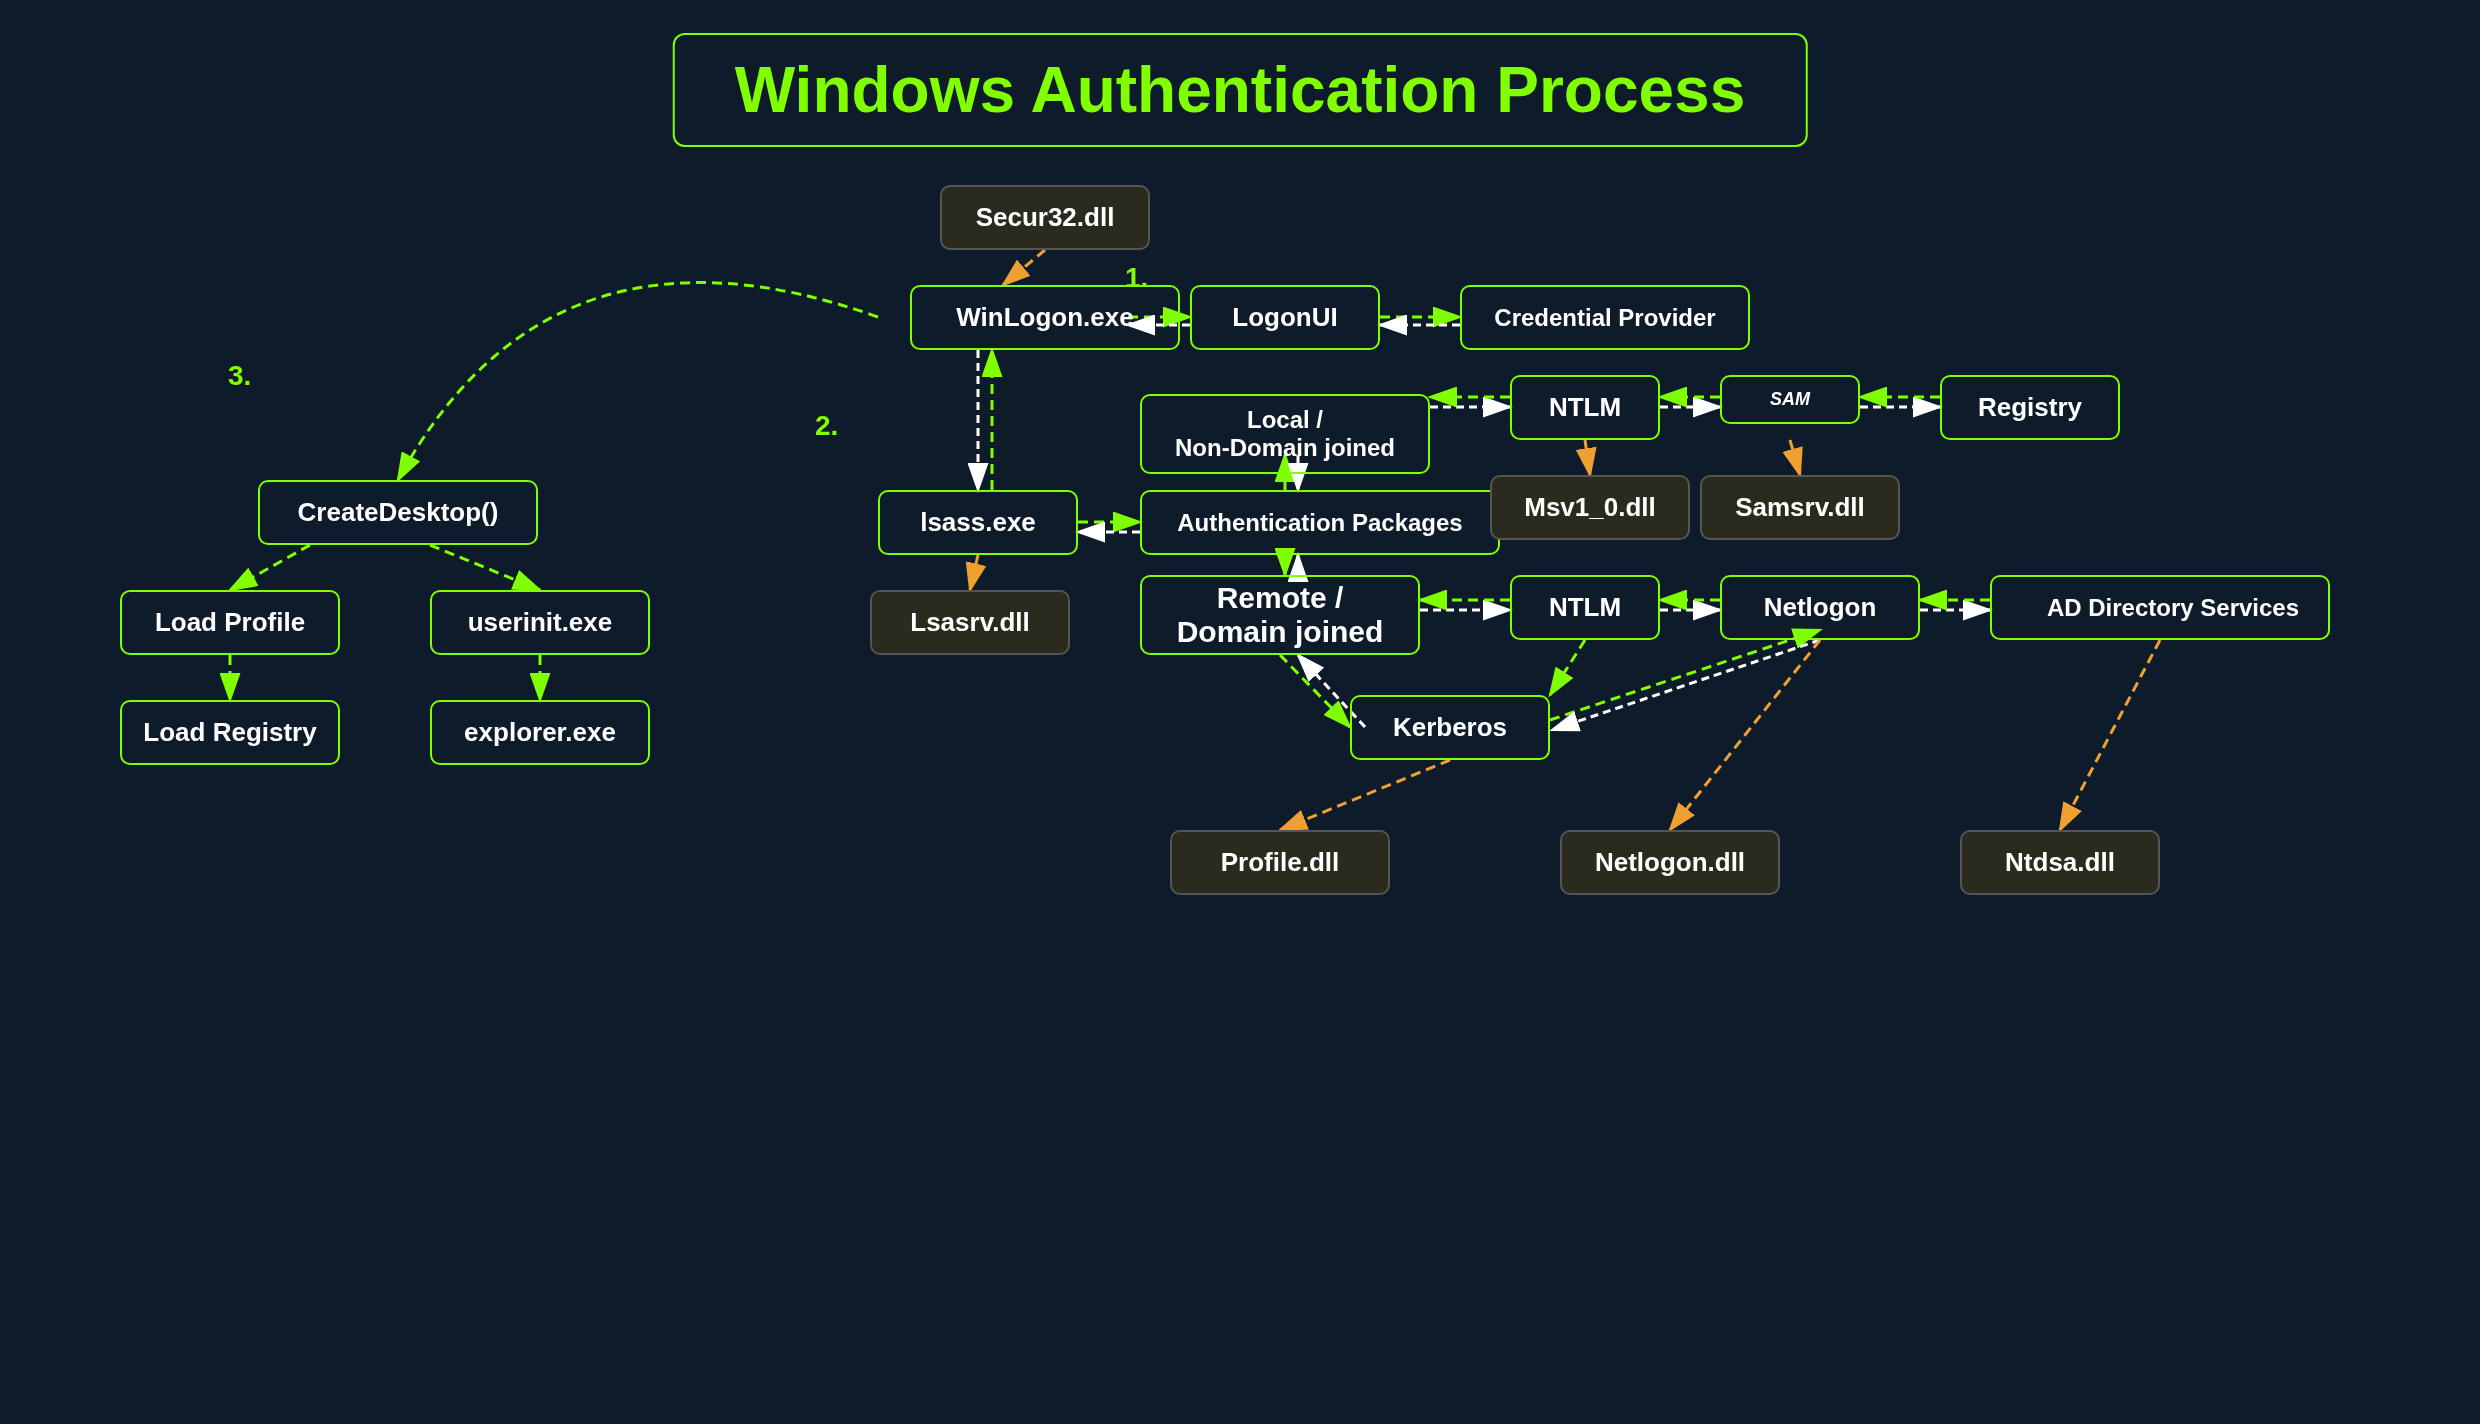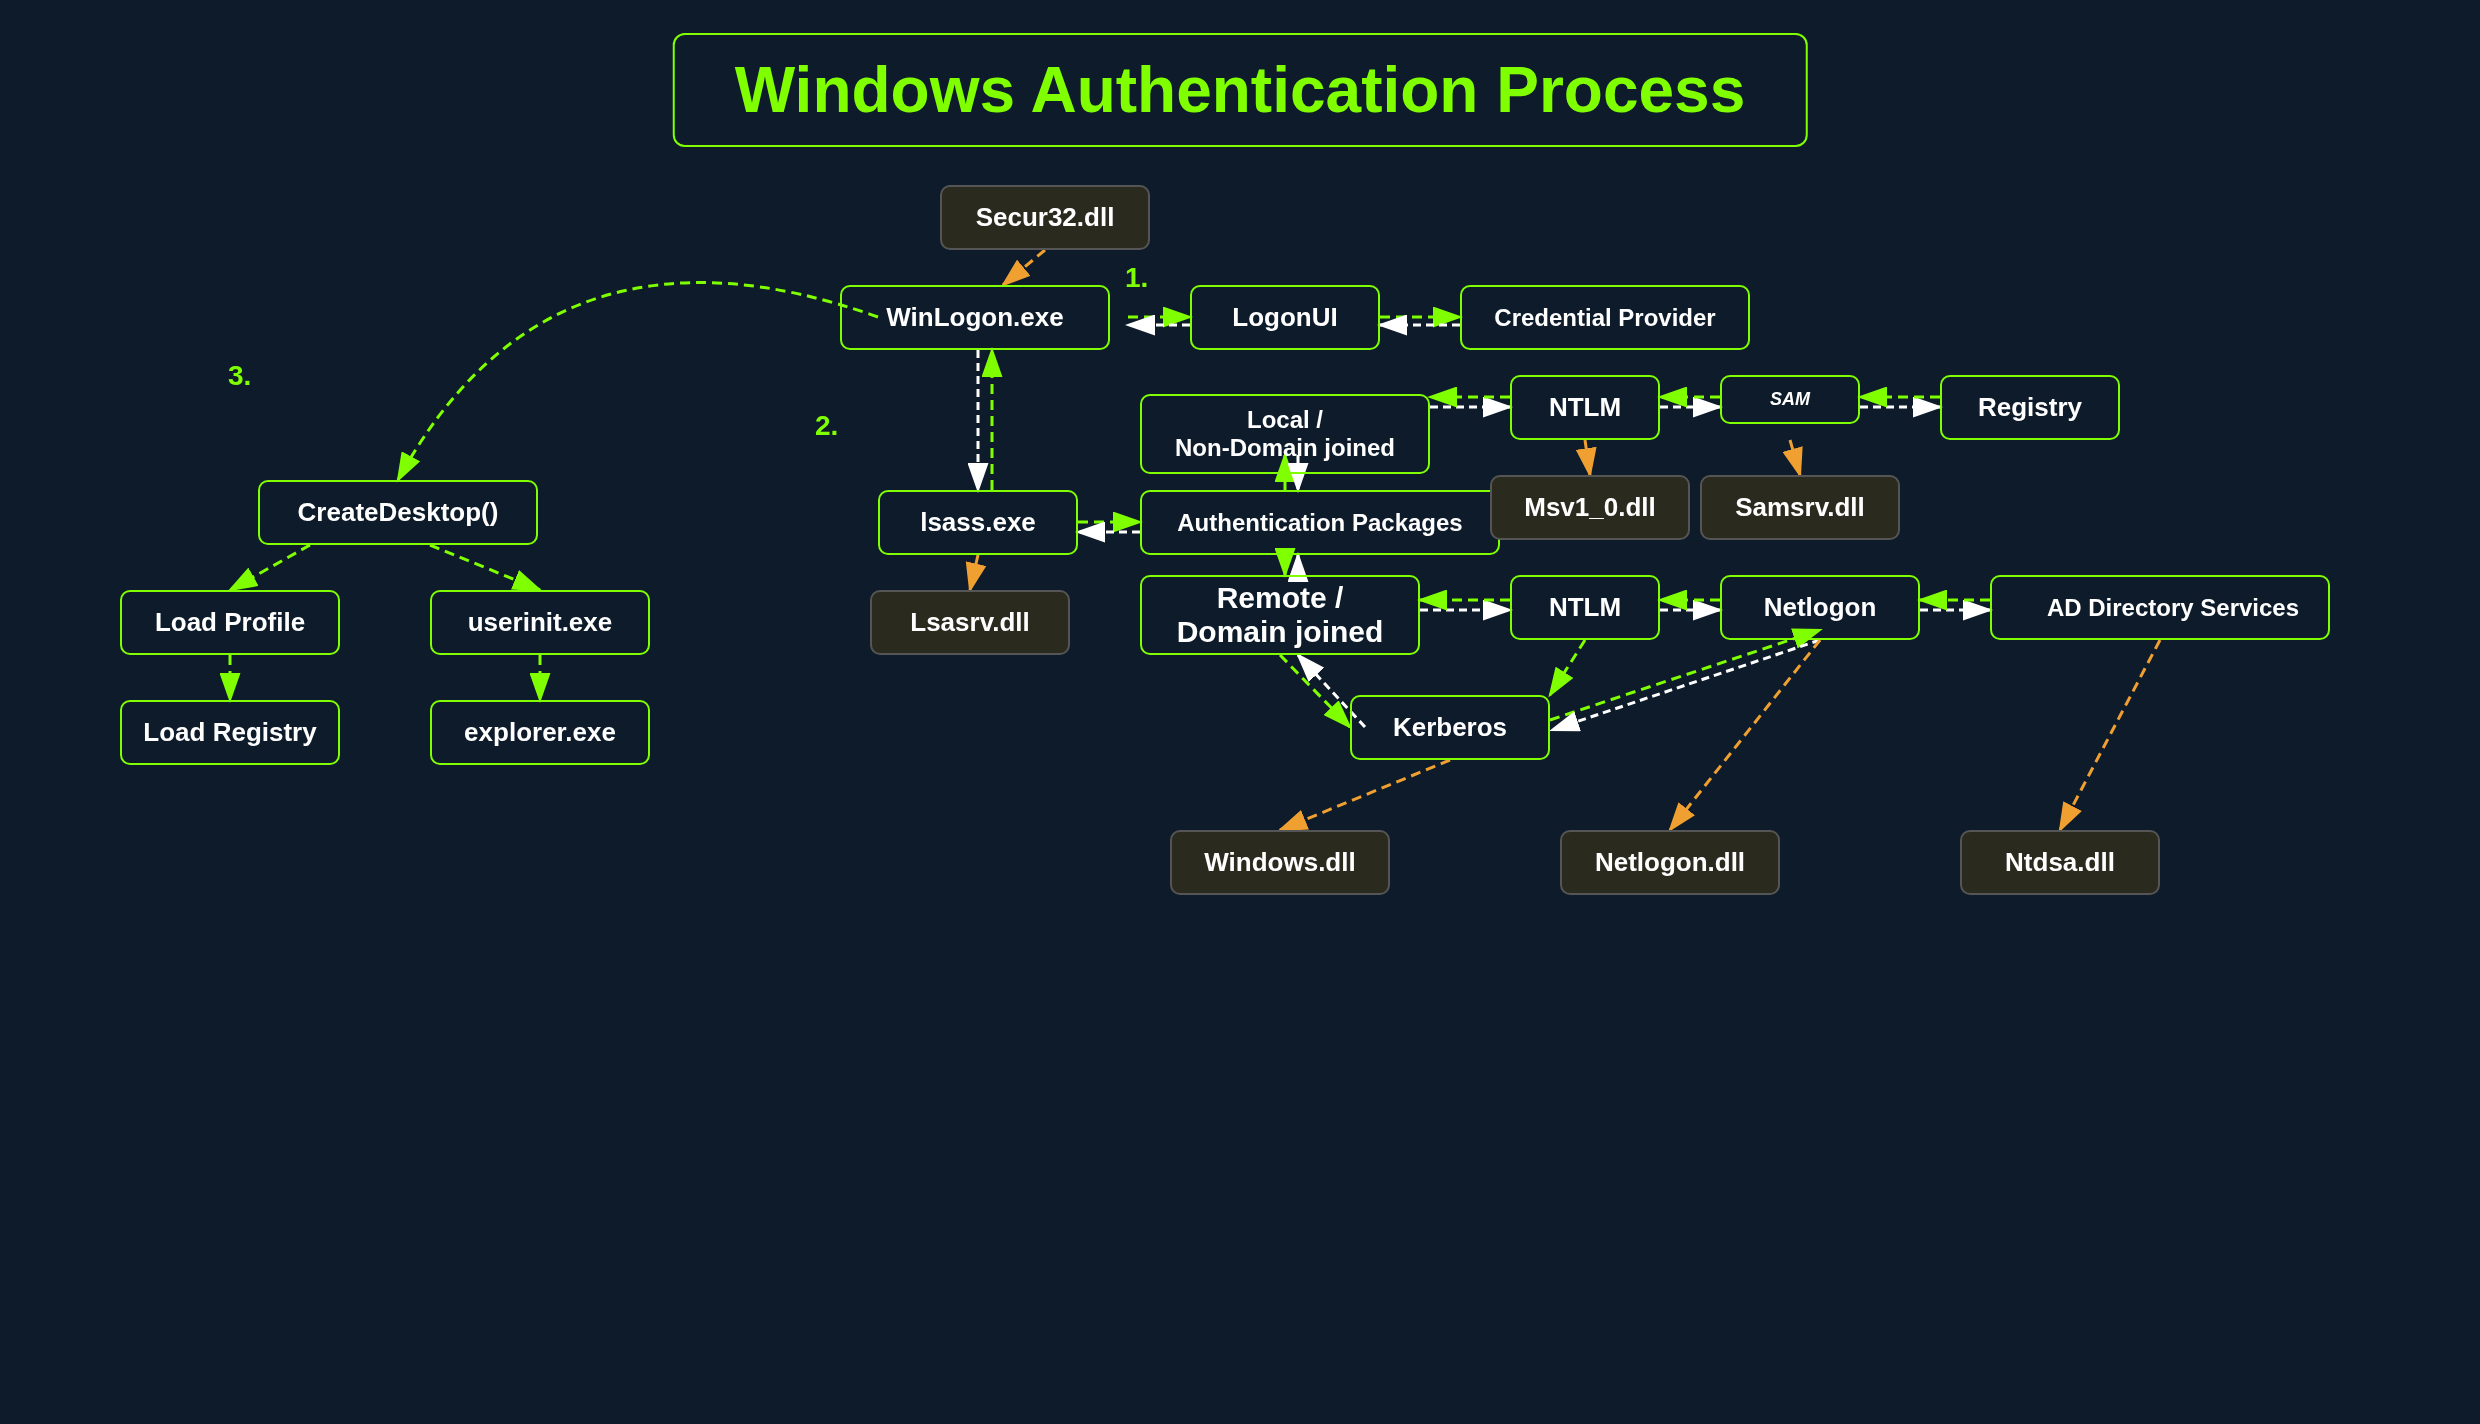--- a/index.html
+++ b/index.html
@@ -162,40 +162,40 @@
 
   <line x1="978" y1="555" x2="970" y2="590" stroke="#f0a030" stroke-width="3" stroke-dasharray="10,6" marker-end="url(#arrow-orange)"></line>
 </svg>
 
 <div class="title-box">
   <span class="title-text">Windows Authentication Process</span>
 </div>
 
 <div id="nodes-container">
     <div class="node node-dark" style="left: 940px; top: 185px; width: 210px; height: 65px; font-size: 26px; white-space: pre;">Secur32.dll</div>
-    <div class="node node-green" style="left: 840px; top: 285px; width: 270px; height: 65px; font-size: 26px; white-space: pre;">WinLogon.exe</div>
+    <div class="node node-green" style="left: 910px; top: 285px; width: 270px; height: 65px; font-size: 26px; white-space: pre;">WinLogon.exe</div>
     <div class="node node-green" style="left: 1190px; top: 285px; width: 190px; height: 65px; font-size: 26px; white-space: pre;">LogonUI</div>
     <div class="node node-green" style="left: 1460px; top: 285px; width: 290px; height: 65px; font-size: 24px; white-space: pre;">Credential Provider</div>
     <div class="node node-green" style="left: 878px; top: 490px; width: 200px; height: 65px; font-size: 26px; white-space: pre;">lsass.exe</div>
     <div class="node node-green" style="left: 1140px; top: 490px; width: 360px; height: 65px; font-size: 24px; white-space: pre;">Authentication Packages</div>
     <div class="node node-green" style="left: 1140px; top: 394px; width: 290px; height: 80px; font-size: 24px; white-space: pre;">Local /
 Non-Domain joined</div>
     <div class="node node-green" style="left: 1510px; top: 375px; width: 150px; height: 65px; font-size: 26px; white-space: pre;">NTLM</div>
     <div class="node node-green" style="left: 1720px; top: 375px; width: 140px; height: 49px; font-size: 18px; white-space: pre; font-style: italic;">SAM</div>
     <div class="node node-green" style="left: 1940px; top: 375px; width: 180px; height: 65px; font-size: 26px; white-space: pre;">Registry</div>
     <div class="node node-dark" style="left: 1490px; top: 475px; width: 200px; height: 65px; font-size: 26px; white-space: pre; text-align: right;">Msv1_0.dll</div>
     <div class="node node-dark" style="left: 1700px; top: 475px; width: 200px; height: 65px; font-size: 26px; white-space: pre;">Samsrv.dll</div>
     <div class="node node-dark" style="left: 870px; top: 590px; width: 200px; height: 65px; font-size: 26px; white-space: pre;">Lsasrv.dll</div>
     <div class="node node-green" style="left: 1140px; top: 575px; width: 280px; height: 80px; font-size: 30px; white-space: pre;">Remote /
 Domain joined</div>
     <div class="node node-green" style="left: 1510px; top: 575px; width: 150px; height: 65px; font-size: 26px; white-space: pre;">NTLM</div>
     <div class="node node-green" style="left: 1720px; top: 575px; width: 200px; height: 65px; font-size: 26px; white-space: pre;">Netlogon</div>
     <div class="node node-green" style="left: 1990px; top: 575px; width: 340px; height: 65px; font-size: 24px; white-space: pre; padding-left: 44px;">AD Directory Services</div>
     <div class="node node-green" style="left: 1350px; top: 695px; width: 200px; height: 65px; font-size: 26px; white-space: pre;">Kerberos</div>
-    <div class="node node-dark" style="left: 1170px; top: 830px; width: 220px; height: 65px; font-size: 26px; white-space: pre;">Windows.dll</div>
+    <div class="node node-dark" style="left: 1170px; top: 830px; width: 220px; height: 65px; font-size: 26px; white-space: pre;">Profile.dll</div>
     <div class="node node-dark" style="left: 1560px; top: 830px; width: 220px; height: 65px; font-size: 26px; white-space: pre;">Netlogon.dll</div>
     <div class="node node-dark" style="left: 1960px; top: 830px; width: 200px; height: 65px; font-size: 26px; white-space: pre;">Ntdsa.dll</div>
     <div class="node node-green" style="left: 258px; top: 480px; width: 280px; height: 65px; font-size: 26px; white-space: pre;">CreateDesktop()</div>
     <div class="node node-green" style="left: 120px; top: 590px; width: 220px; height: 65px; font-size: 26px; white-space: pre;">Load Profile</div>
     <div class="node node-green" style="left: 120px; top: 700px; width: 220px; height: 65px; font-size: 26px; white-space: pre;">Load Registry</div>
     <div class="node node-green" style="left: 430px; top: 590px; width: 220px; height: 65px; font-size: 26px; white-space: pre;">userinit.exe</div>
     <div class="node node-green" style="left: 430px; top: 700px; width: 220px; height: 65px; font-size: 26px; white-space: pre;">explorer.exe</div>
     <span class="label-text" style="left: 1125px; top: 262px;">1.</span>
     <span class="label-text" style="left: 815px; top: 410px;">2.</span>
     <span class="label-text" style="left: 228px; top: 360px;">3.</span>

